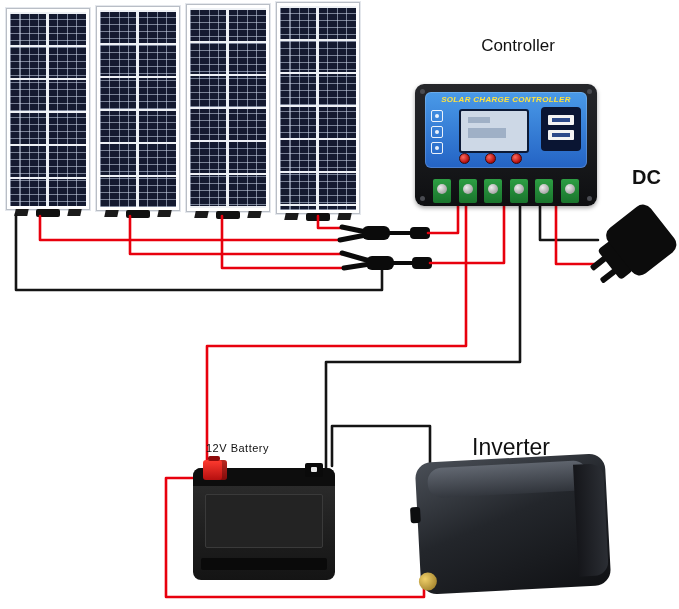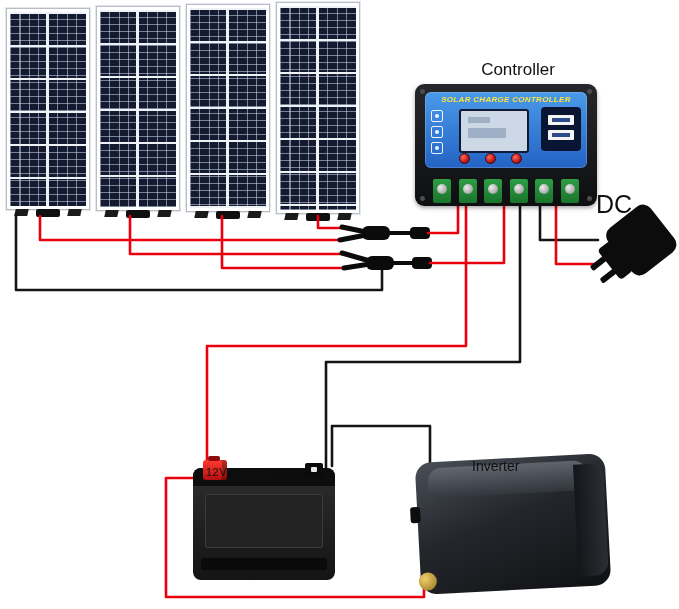--- a/index.html
+++ b/index.html
@@ -134,25 +134,25 @@
 
   
   .inverter { position:absolute; left:418px; top:458px; width:190px; height:132px; transform:rotate(-3deg); }
   .inv-body { position:absolute; inset:0; background:linear-gradient(160deg,#4a4f57 0%,#23262b 45%,#101114 100%); border-radius:16px; }
   .inv-top  { position:absolute; left:12px; top:6px; right:18px; height:30px; border-radius:14px; background:linear-gradient(180deg,#6a707a,#33373e); opacity:.8; }
   .inv-cap  { position:absolute; right:2px; top:10px; bottom:10px; width:30px; background:linear-gradient(90deg,#15161a,#2b2e34); border-radius:0 14px 14px 0; }
   .inv-stud { position:absolute; left:-2px; bottom:4px; width:18px; height:18px; border-radius:50%; background:radial-gradient(circle at 35% 35%, #f0d06a, #8f6f1d); }
   .inv-knob { position:absolute; left:-7px; top:44px; width:10px; height:16px; background:#0c0d0f; border-radius:3px; }
 
   
-  .diagram-label { position:absolute; color:#111;margin-top:24px; }
+  .diagram-label { position:absolute; color:#111; }
   .label-controller { left:458px; top:36px; width:120px; text-align:center; font-size:17px; }
-  .label-dc        { left:596px; top:166px; font-size:25px; font-weight:400; }
+  .label-dc        { left:632px; top:166px; font-size:20px; font-weight:700; }
   .label-battery   { left:206px; top:442px; font-size:11px; letter-spacing:.5px; }
-  .label-inverter  { left:472px; top:434px; font-size:14px; }
+  .label-inverter  { left:472px; top:434px; font-size:23px; }
 </style>
 </head>
 <body>
 
 <div class="canvas">
 
   <div class="panel" id="panel1">
     <div class="cells"></div>
     <div class="jbox"></div>
   </div>

